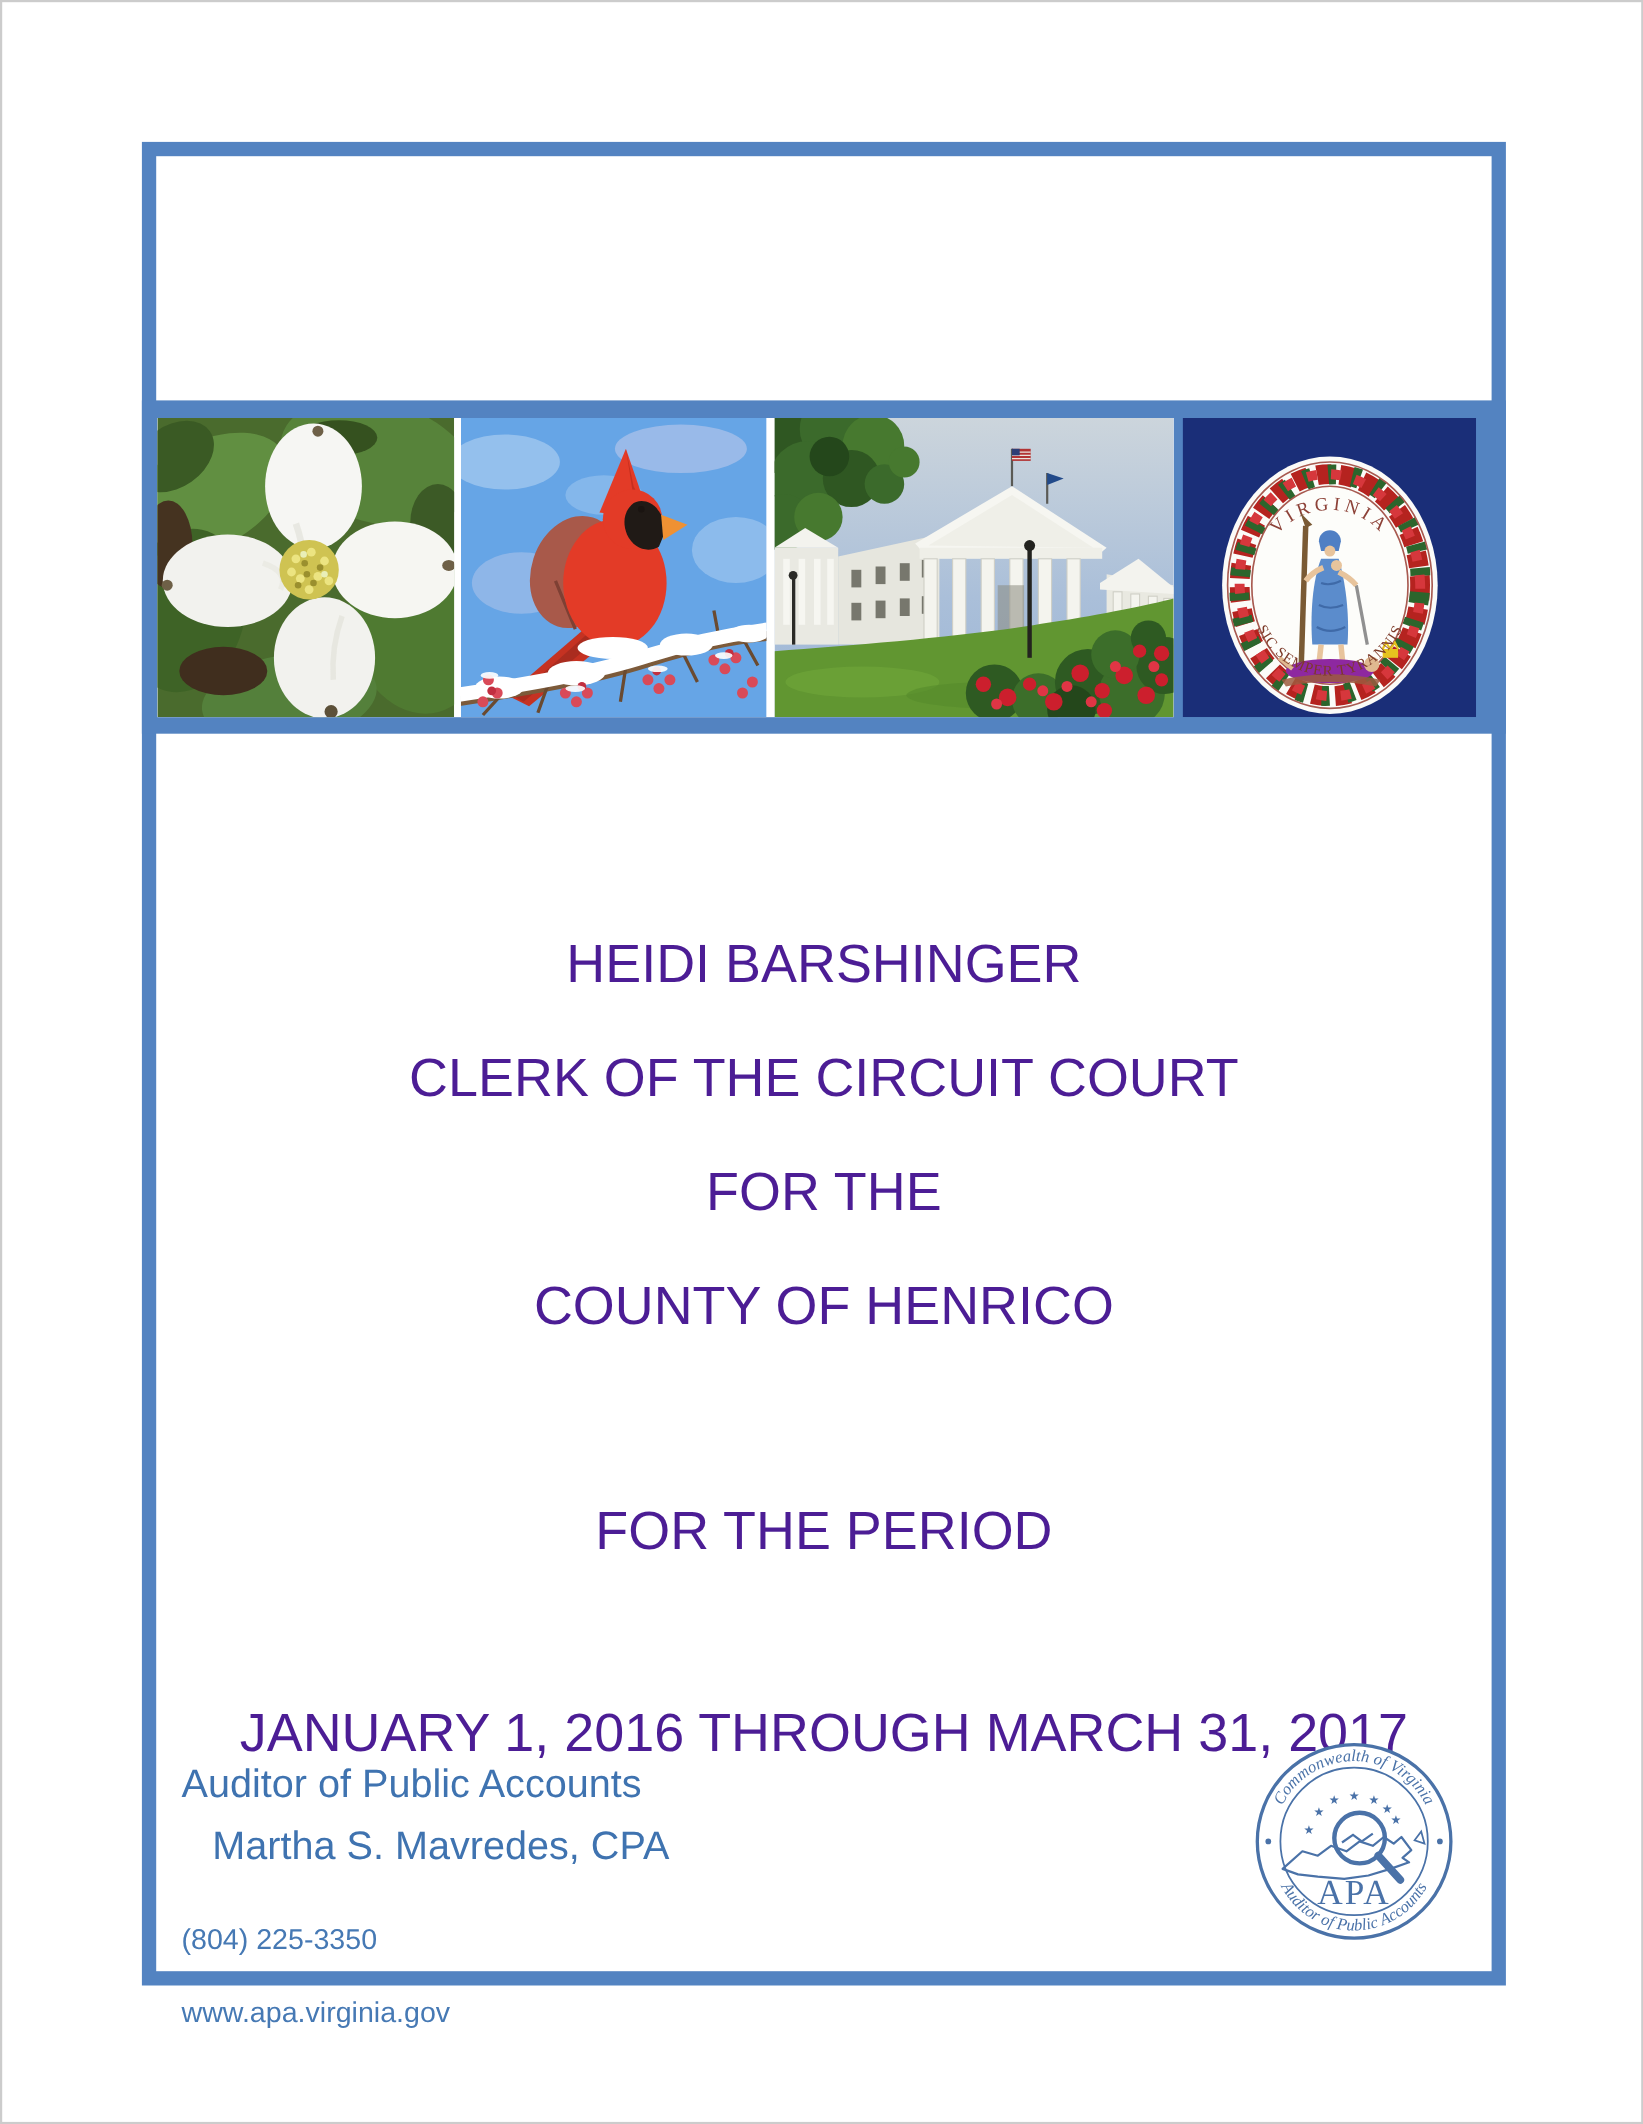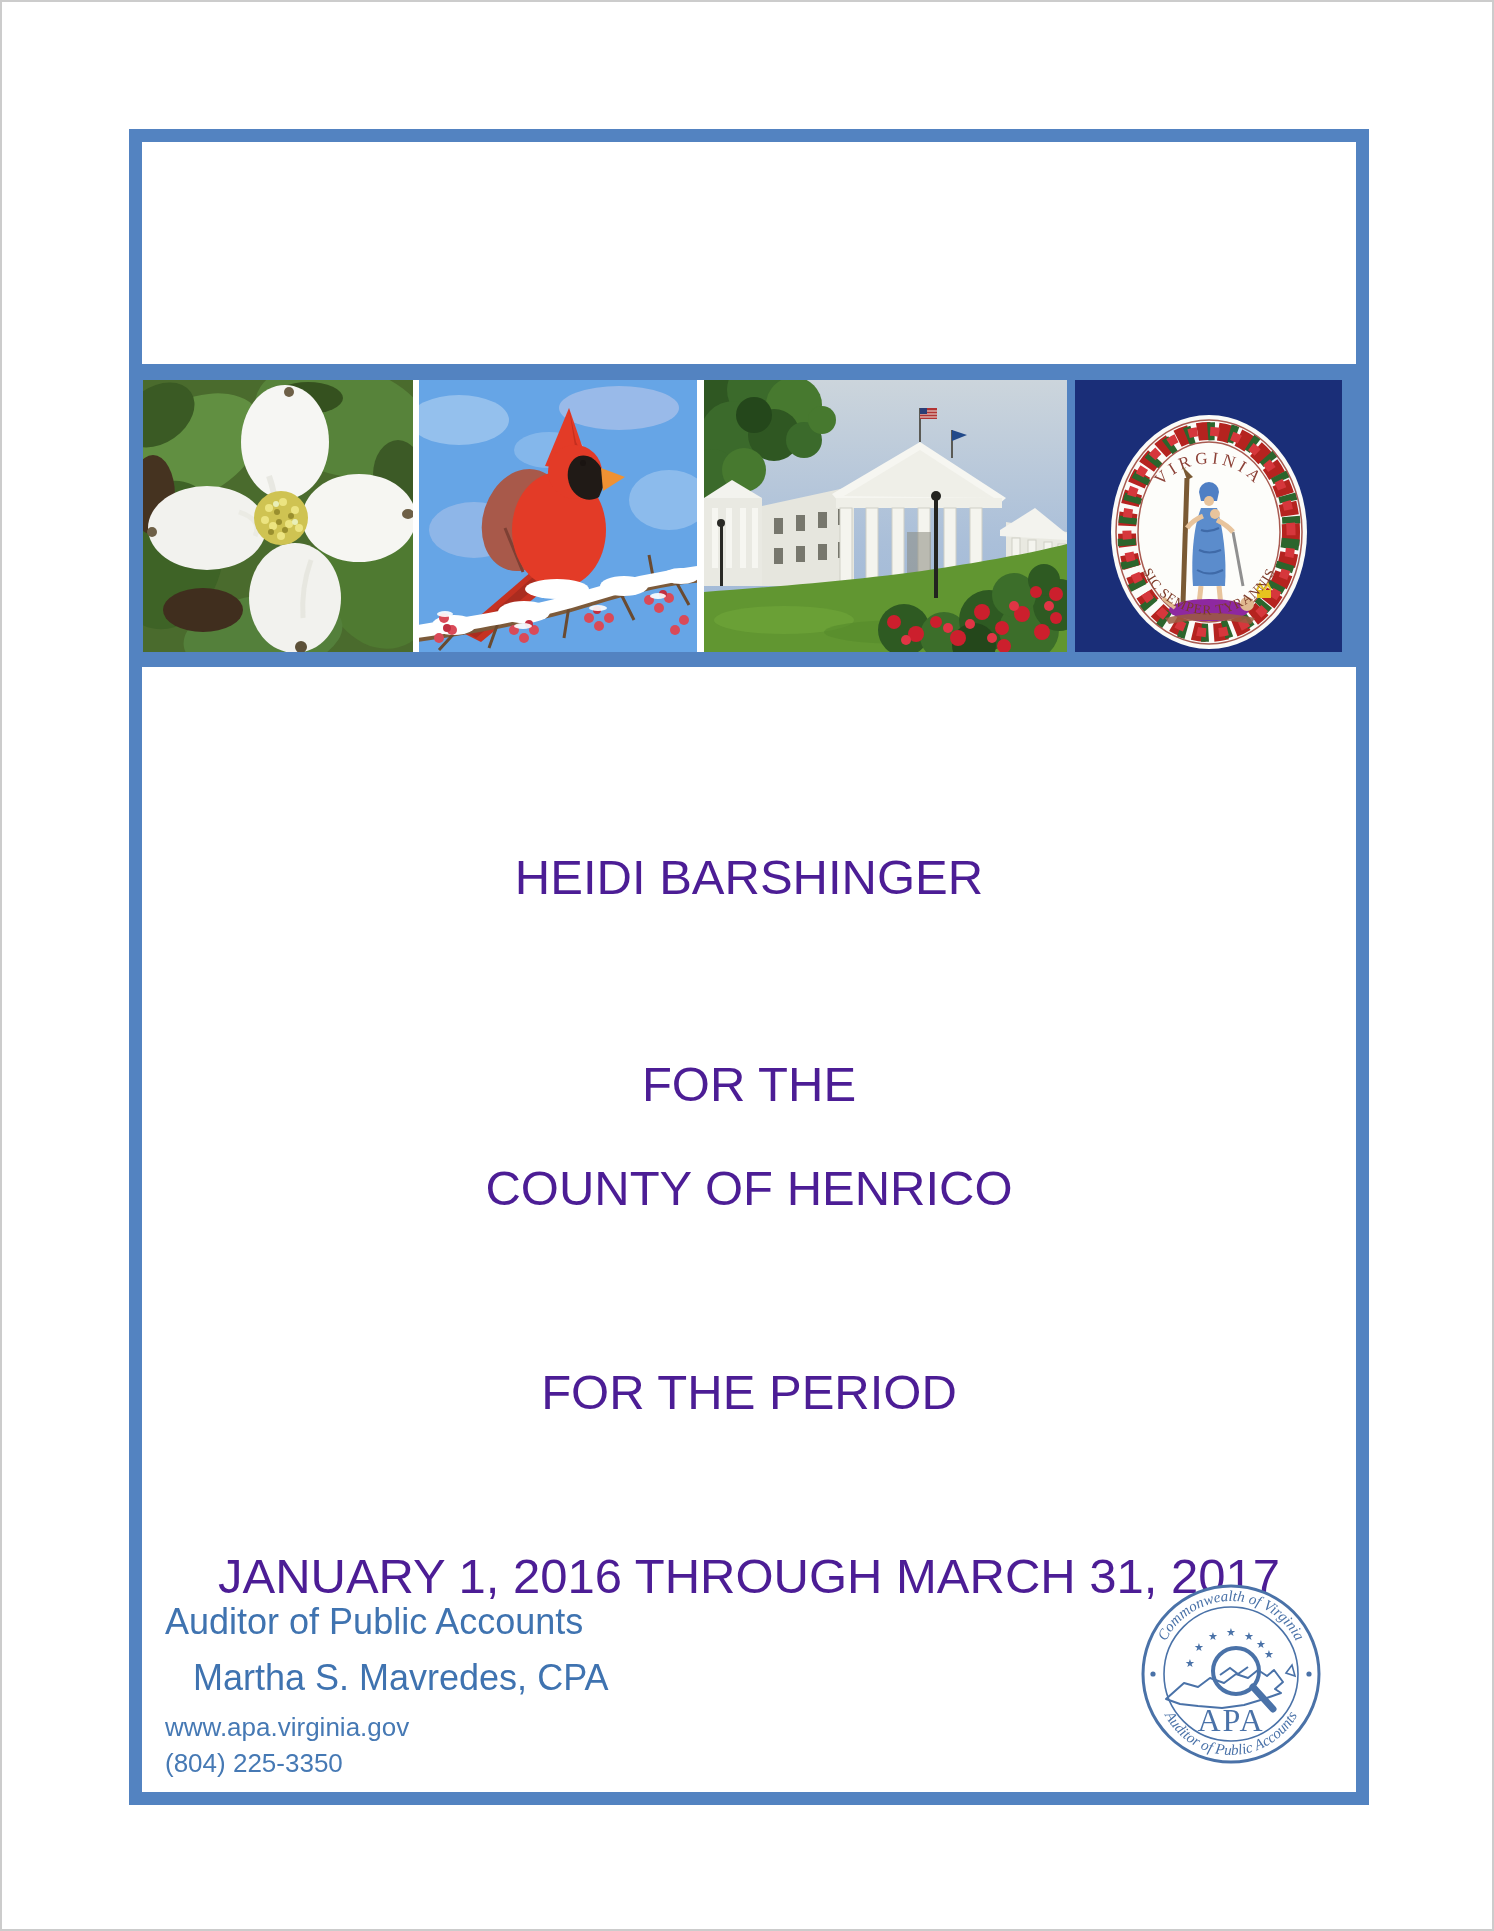--- a/index.html
+++ b/index.html
@@ -59,21 +59,21 @@
 
   .footer-line{
     position:absolute;left:163px;
     color:#3f73b0;
     white-space:nowrap;
   }
   .f-big{font-size:36px;line-height:40px;}
   .f-small{font-size:26px;line-height:30px;color:#4679b4;}
   .f1{top:1600px;}
   .f2{top:1656px;margin-left:28px;}
-  .f3{top:1710px;}
+  .f3{top:1812px;}
   .f4{top:1746px;}
 
   .apa-logo{
     position:absolute;left:1134px;top:1577px;
     width:190px;height:190px;
   }
 </style>
 </head>
 <body>
 
@@ -341,20 +341,21 @@
       <rect x="182" y="210" width="14" height="8" fill="#e6c31f"></rect>
       <path d="M 90,238 Q 134,228 180,238 L 176,244 Q 134,236 94,244 Z" fill="#9c5a40" opacity="0.85"></path>
       <path id="vseal-bot" d="M 66,186 A 72,72 0 0 0 202,186" fill="none"></path>
       <text font-family="Liberation Serif, serif" font-size="13.5" letter-spacing="1" fill="#7c3a28">
         <textPath href="#vseal-bot" startOffset="50%" text-anchor="middle">SIC SEMPER TYRANNIS</textPath>
       </text>
     </svg>
   </div>
 
   <div class="title-line t1">HEIDI BARSHINGER</div>
+  <div class="title-line t2">CLERK OF THE CIRCUIT COURT</div>
   <div class="title-line t3">FOR THE</div>
   <div class="title-line t5">FOR THE PERIOD</div>
   <div class="title-line t4">COUNTY OF HENRICO</div>
   <div class="title-line t6">JANUARY 1, 2016 THROUGH MARCH 31, 2017</div>
 
   <div class="footer-line f-big f1">Auditor of Public Accounts</div>
   <div class="footer-line f-big f2">Martha S. Mavredes, CPA</div>
   <div class="footer-line f-small f3">www.apa.virginia.gov</div>
   <div class="footer-line f-small f4">(804) 225-3350</div>
 

